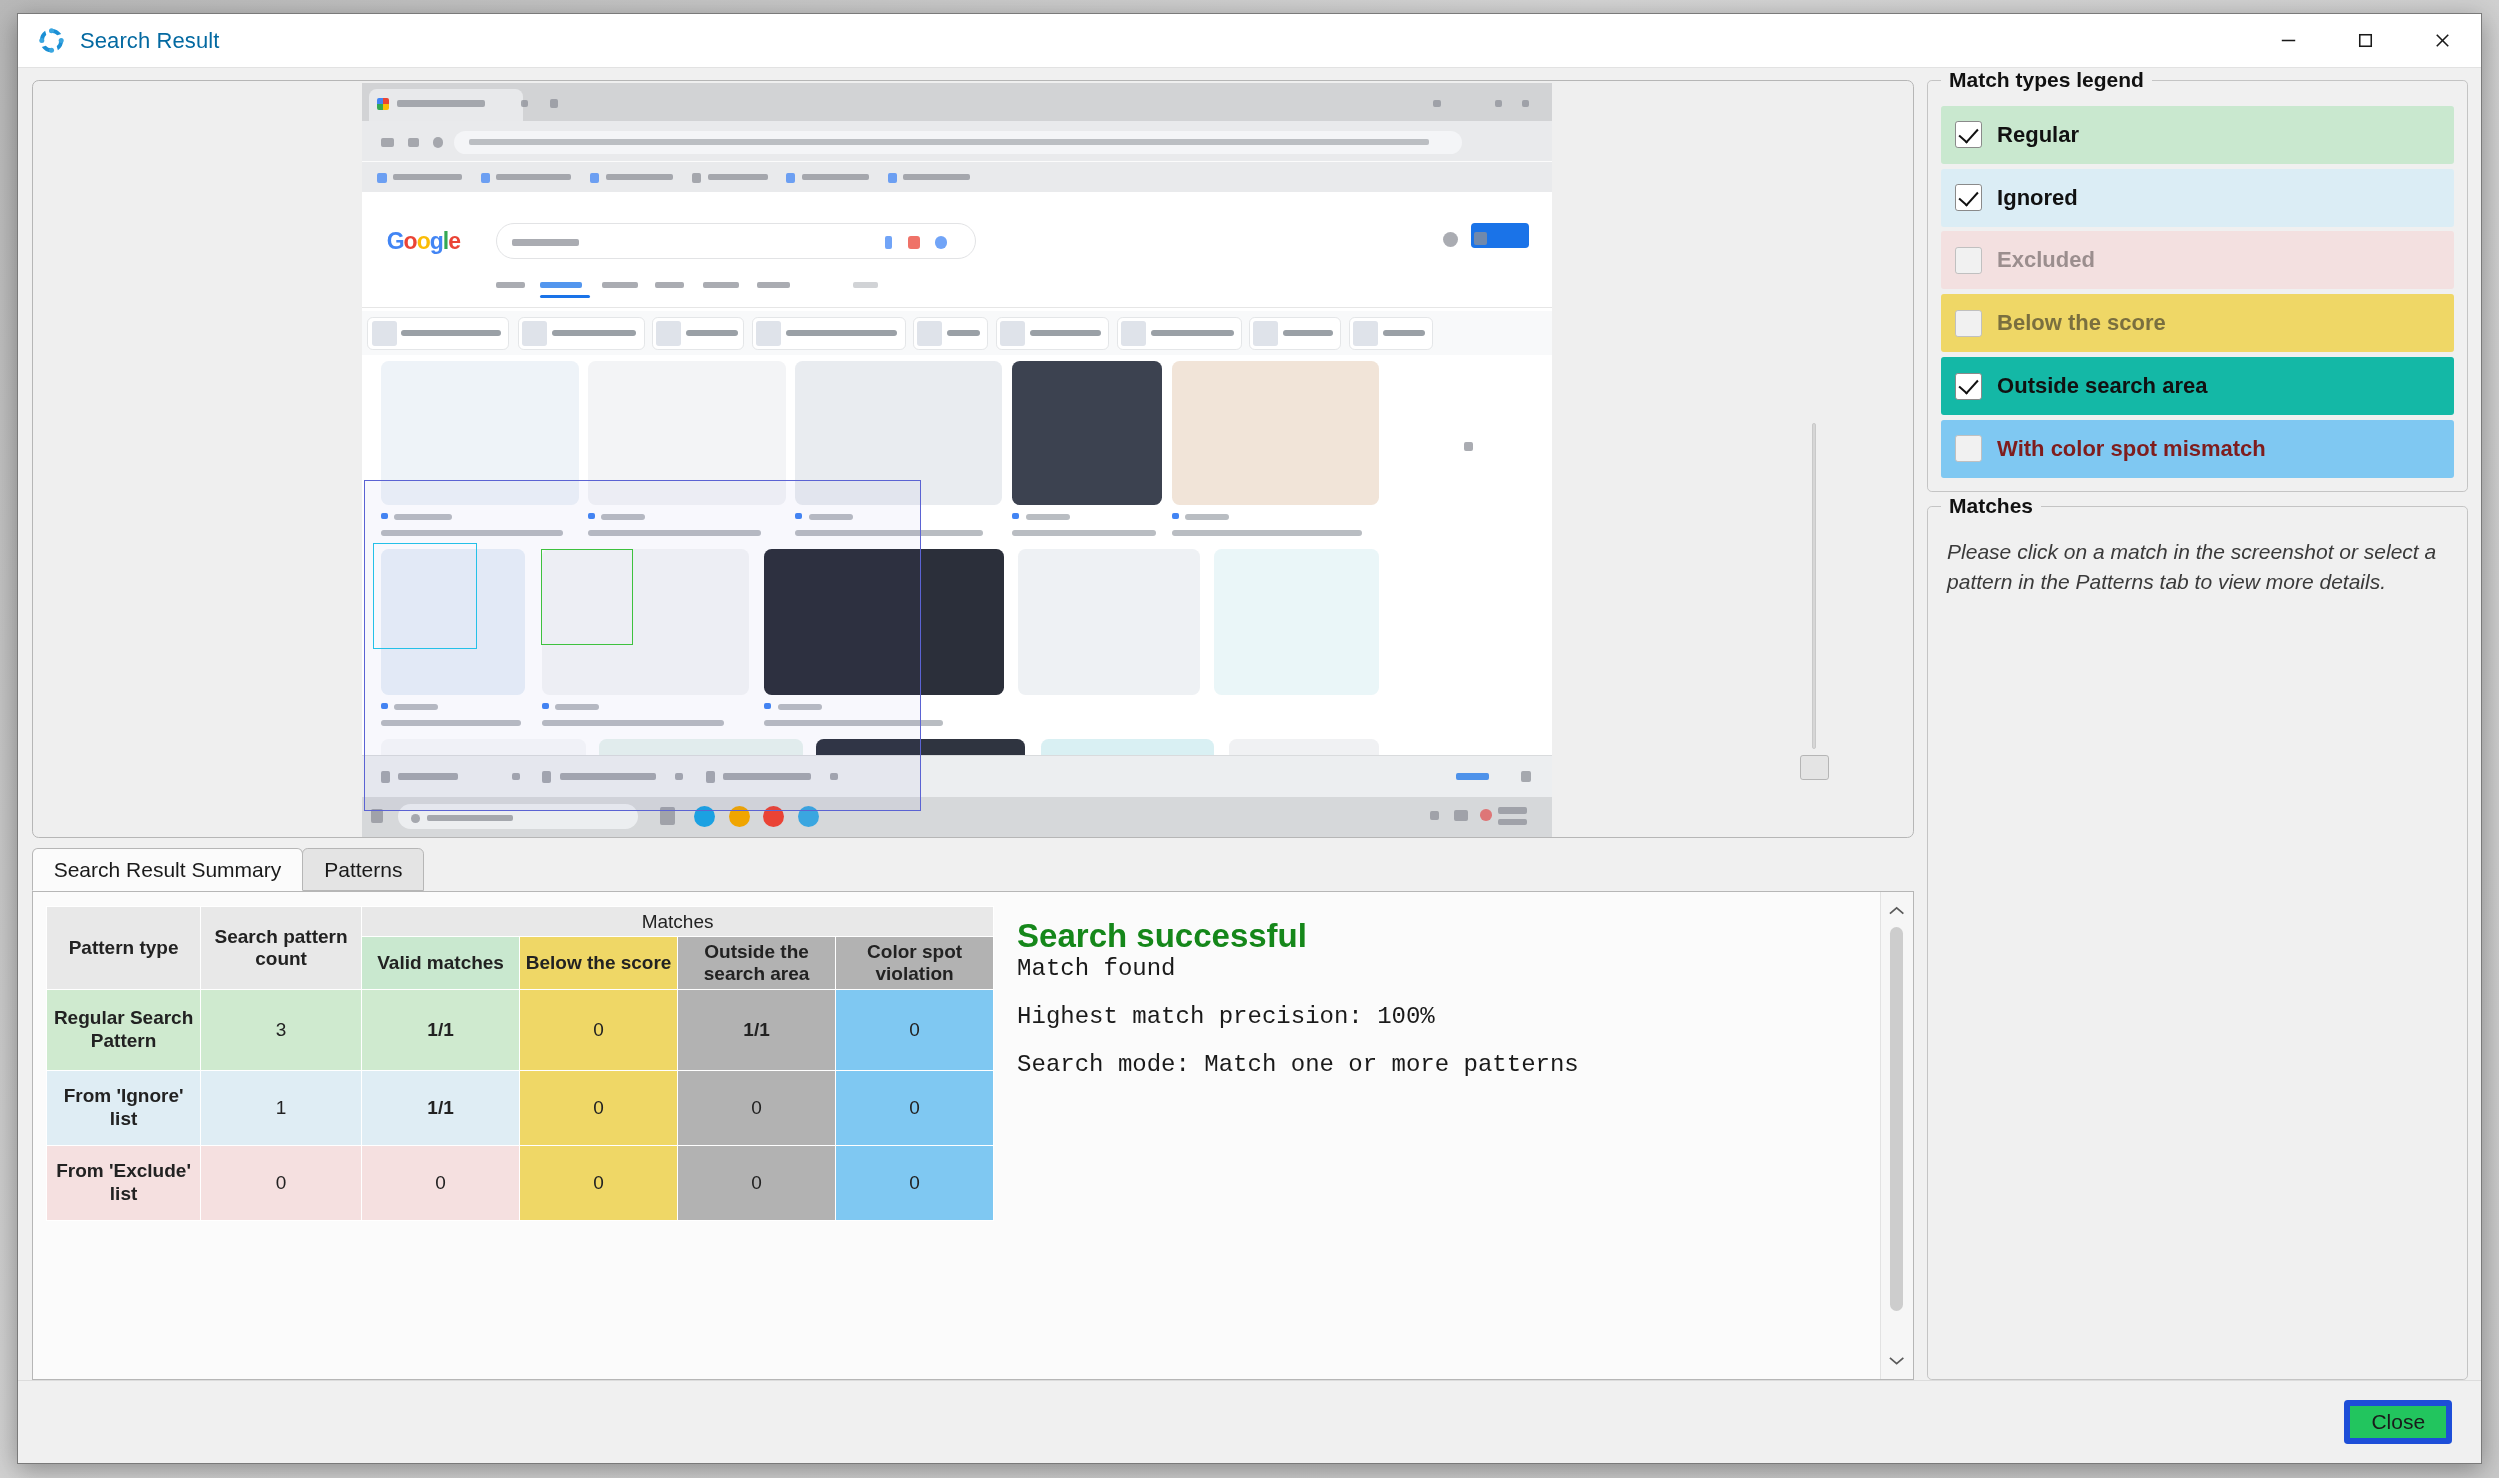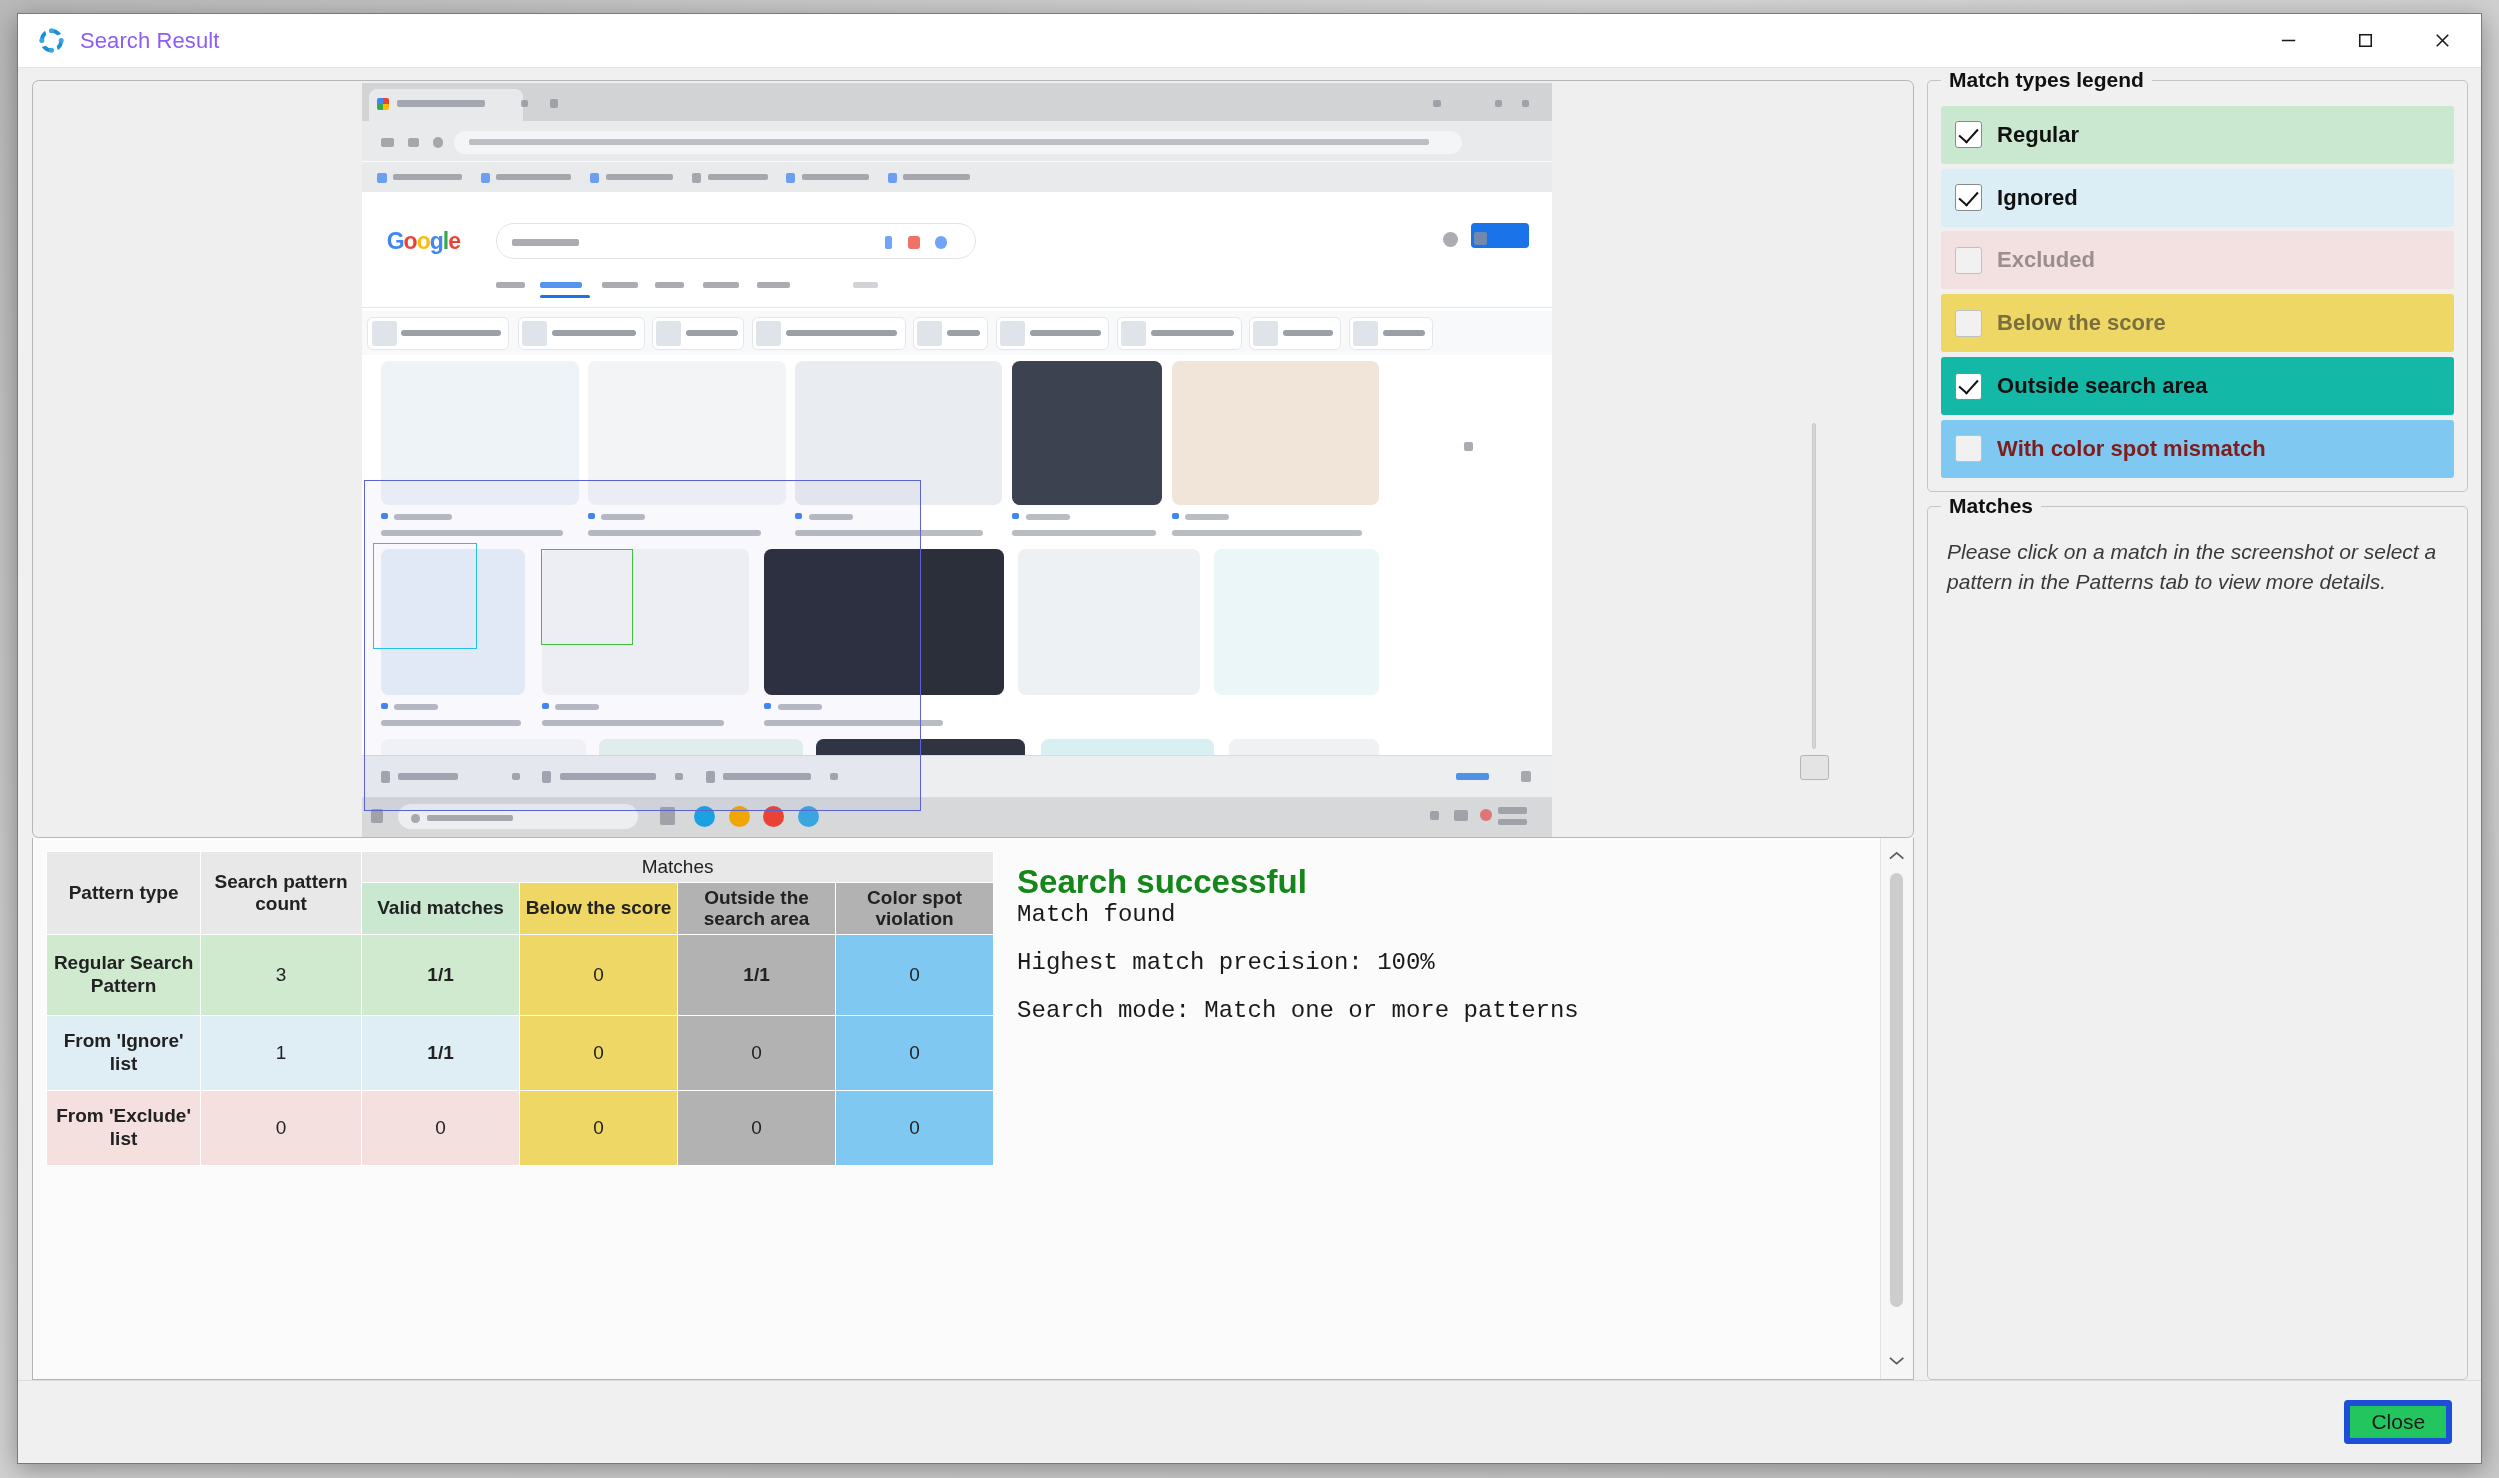--- a/index.html
+++ b/index.html
@@ -27,21 +27,21 @@
   .titlebar {
     height: 54px; flex: 0 0 54px;
     background: #ffffff;
     display: flex; align-items: center;
     border-bottom: 1px solid #e2e2e2;
   }
   .title-icon { margin-left: 17.3px; width: 31px; height: 31px; position: relative; flex:0 0 31px;}
   .title-icon svg { display:block; }
   .title-text {
     margin-left: 13.4px;
-    font-size: 22px; color: #8b5cf6;
+    font-size: 22px; color: #0369a1;
     letter-spacing: 0.1px;
   }
   .win-btns { margin-left: auto; display: flex; height: 100%; }
   .win-btn {
     width: 77px; height: 100%;
     display: flex; align-items: center; justify-content: center;
     font-size: 21px; color: #1a1a1a; cursor: default;
   }
   .win-btn svg { display:block; }
 
@@ -489,20 +489,28 @@
             <div class="match-green"></div>
           </div>
         </div>
 
         <div class="zoom-slider">
           <div class="zoom-track"></div>
           <div class="zoom-thumb"></div>
         </div>
       </div>
 
+      <div class="tabstrip">
+        <div class="tab active">
+          <span>Search Result Summary</span>
+        </div>
+        <div class="tab">
+          <span>Patterns</span>
+        </div>
+      </div>
 
       <div class="summary-pane">
         <div class="summary-inner">
           <div>
             <table class="sum">
               <thead>
                 <tr>
                   <th class="c-ptype" rowspan="2">Pattern type</th>
                   <th class="c-count" rowspan="2">Search pattern count</th>
                   <th class="h-matches" colspan="4">Matches</th>

